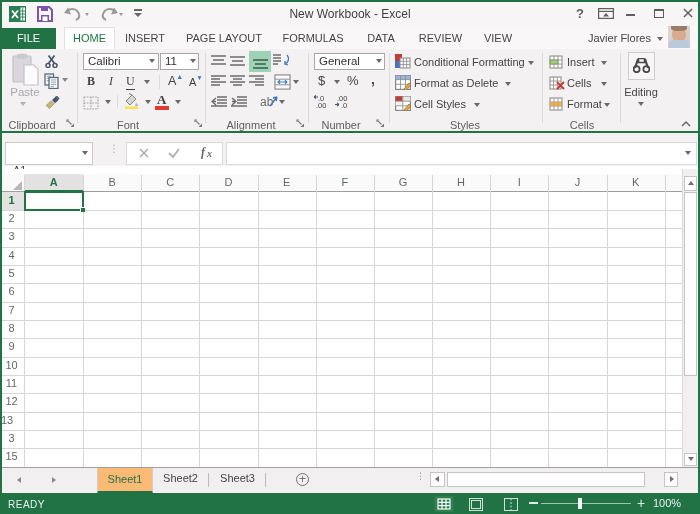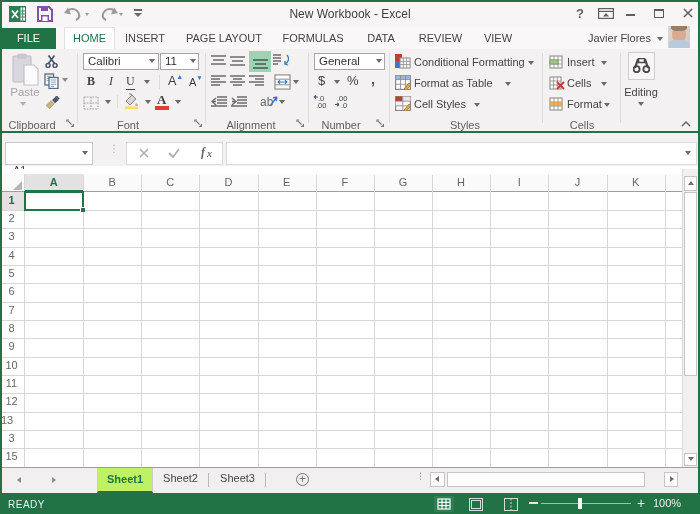--- a/index.html
+++ b/index.html
@@ -251,21 +251,21 @@
   <path d="M5 7.3 H15 M5 10.6 H15 M8.3 4 V14 M11.6 4 V14" stroke="#8a8886" stroke-width="0.8"></path>
 </svg>
 <div class="abs rtext" style="left:414px;top:56px;">Conditional Formatting</div>
 <div class="dd" style="left:528px;top:61px;"></div>
 <svg class="abs" style="left:395px;top:75px;" width="16" height="15" viewBox="0 0 16 15">
   <rect x="0.6" y="0.6" width="14.8" height="13.8" fill="#fdfdfd" stroke="#8a8886" stroke-width="1.2"></rect>
   <rect x="0.6" y="0.6" width="14.8" height="4" fill="#9ab5dd"></rect>
   <path d="M0.6 4.6 H15.4 M0.6 9.3 H15.4 M5.5 0.6 V14.4 M10.5 0.6 V14.4" stroke="#8a8886" stroke-width="0.8"></path>
   <path d="M9 14 L14 8 L16 10 L11 15.5 Z" fill="#e8a33d" stroke="#8a6d2f" stroke-width="0.7"></path>
 </svg>
-<div class="abs rtext" style="left:414px;top:77px;">Format as Table</div>
+<div class="abs rtext" style="left:414px;top:77px;">Format as Delete</div>
 <div class="dd" style="left:505px;top:82px;"></div>
 <svg class="abs" style="left:395px;top:96px;" width="16" height="15" viewBox="0 0 16 15">
   <rect x="0.6" y="0.6" width="14.8" height="13.8" fill="#fdfdfd" stroke="#8a8886" stroke-width="1.2"></rect>
   <rect x="0.6" y="0.6" width="7" height="4.6" fill="#c33b32"></rect>
   <rect x="7.6" y="0.6" width="7.8" height="4.6" fill="#e8e8e8"></rect>
   <rect x="0.6" y="5.2" width="7" height="4.6" fill="#f2f2f2"></rect>
   <path d="M0.6 5.2 H15.4 M0.6 9.8 H15.4 M7.8 0.6 V14.4" stroke="#8a8886" stroke-width="0.8"></path>
   <path d="M9 14 L14 8 L16 10 L11 15.5 Z" fill="#e8a33d" stroke="#8a6d2f" stroke-width="0.7"></path>
 </svg>
 <div class="abs rtext" style="left:414px;top:98px;">Cell Styles</div>
@@ -386,21 +386,21 @@
 
 <div class="abs" style="left:682px;top:169px;width:18px;height:298px;background:#f1efef;border-left:1px solid #dbd9d9;"></div>
 <div class="abs sbtn" style="left:684px;top:176px;width:13px;height:15px;"></div>
 <div class="abs" style="left:688px;top:181px;width:0;height:0;border-left:3.5px solid transparent;border-right:3.5px solid transparent;border-bottom:4.5px solid #6f6d6d;"></div>
 <div class="abs" style="left:684px;top:192px;width:13px;height:184px;background:#fdfdfd;border:1px solid #c6c4c4;"></div>
 <div class="abs sbtn" style="left:684px;top:453px;width:13px;height:13px;"></div>
 <div class="abs" style="left:687.5px;top:457px;width:0;height:0;border-left:3.5px solid transparent;border-right:3.5px solid transparent;border-top:4.5px solid #6f6d6d;"></div>
 
 <div class="abs" style="left:17px;top:477px;width:0;height:0;border-top:3.5px solid transparent;border-bottom:3.5px solid transparent;border-right:4.5px solid #8b8989;"></div>
 <div class="abs" style="left:52px;top:477px;width:0;height:0;border-top:3.5px solid transparent;border-bottom:3.5px solid transparent;border-left:4.5px solid #8b8989;"></div>
-<div class="abs" style="left:97px;top:468px;width:56px;height:25px;background:#bef264;border-left:1px solid #cfcdcd;border-right:1px solid #cfcdcd;border-bottom:2px solid #217346;color:#217346;font-weight:bold;font-size:11px;text-align:center;line-height:23px;">Sheet1</div>
+<div class="abs" style="left:97px;top:468px;width:56px;height:25px;background:#fdba74;border-left:1px solid #cfcdcd;border-right:1px solid #cfcdcd;border-bottom:2px solid #217346;color:#217346;font-weight:normal;font-size:11px;text-align:center;line-height:23px;">Sheet1</div>
 <div class="abs" style="left:153px;top:472px;width:55px;font-size:11px;color:#454545;text-align:center;">Sheet2</div>
 <div class="abs" style="left:210px;top:472px;width:55px;font-size:11px;color:#454545;text-align:center;">Sheet3</div>
 <div class="abs" style="left:208px;top:473px;width:1px;height:14px;background:#bbb9b9;"></div>
 <div class="abs" style="left:265px;top:473px;width:1px;height:14px;background:#bbb9b9;"></div>
 <div class="abs" style="left:296px;top:473px;width:13px;height:13px;border:1px solid #757373;border-radius:50%;color:#757373;font-size:12px;text-align:center;line-height:11px;">+</div>
 <div class="abs" style="left:416px;top:474px;width:2px;height:12px;color:#8b8989;font-size:9px;line-height:4px;">⋮</div>
 <div class="abs sbtn" style="left:430px;top:472px;width:15px;height:15px;"></div>
 <div class="abs" style="left:435px;top:476px;width:0;height:0;border-top:3.5px solid transparent;border-bottom:3.5px solid transparent;border-right:4.5px solid #6f6d6d;"></div>
 <div class="abs" style="left:447px;top:472px;width:198px;height:15px;background:#fdfdfd;border:1px solid #c6c4c4;"></div>
 <div class="abs sbtn" style="left:664px;top:472px;width:14px;height:15px;"></div>

